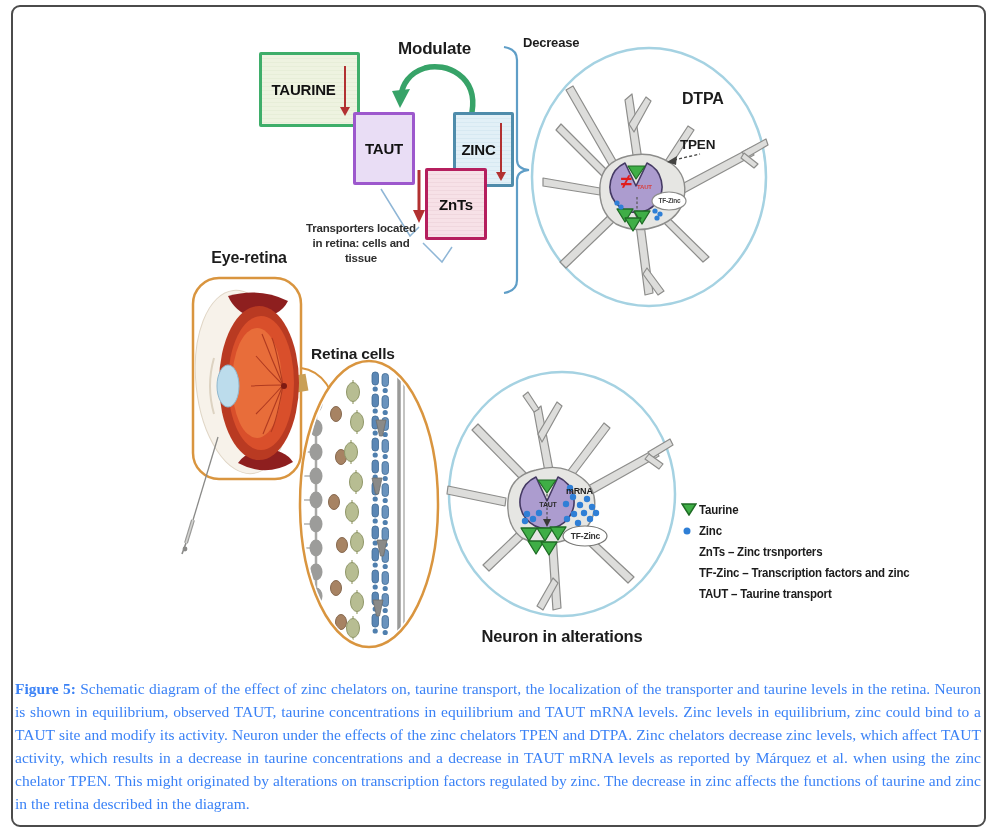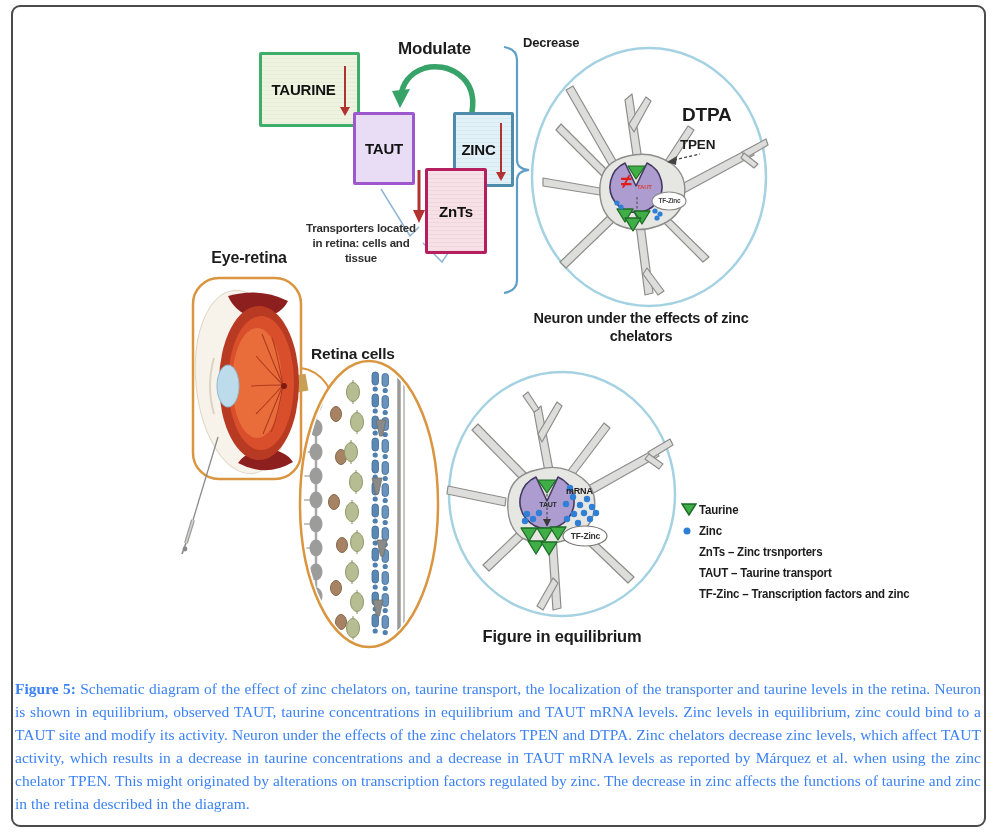--- a/index.html
+++ b/index.html
@@ -12,21 +12,21 @@
   .ctr{text-align:center;}
   
   .fbox{position:absolute;z-index:2;box-sizing:border-box;display:flex;align-items:center;
         justify-content:center;font-weight:bold;font-size:15px;color:#111;border-radius:2px;
         letter-spacing:-0.2px;}
   .b-taurine{left:259px;top:52px;width:101px;height:75px;border:3px solid #3fae6a;
         background:repeating-linear-gradient(180deg,#eef3e0 0 3px,#e7eed8 3px 4px);}
   .b-taut{left:353px;top:112px;width:62px;height:73px;border:3px solid #9d58cd;background:#e9ddf5;z-index:3;}
   .b-zinc{left:453px;top:112px;width:61px;height:75px;border:3px solid #4f8cab;
         background:repeating-linear-gradient(180deg,#e2f0f7 0 3px,#d7e9f2 3px 4px);}
-  .b-znts{left:425px;top:168px;width:62px;height:86px;border:3px solid #b51f5e;
+  .b-znts{left:425px;top:168px;width:62px;height:72px;border:3px solid #b51f5e;
         background:repeating-linear-gradient(180deg,#f7e1e7 0 3px,#f0d7de 3px 4px);z-index:4;}
   
   .rarrow{position:absolute;display:flex;flex-direction:column;align-items:center;z-index:5;}
   .rarrow .shaft{width:2.5px;background:#b23131;flex:1;}
   .rarrow .head{width:0;height:0;border-left:5.5px solid transparent;border-right:5.5px solid transparent;
         border-top:9px solid #b23131;}
   
   .legend{position:absolute;left:681px;top:499px;z-index:3;}
   .lrow{display:flex;align-items:center;height:21px;font-weight:bold;font-size:12.5px;color:#1c1c1c;}
   .lrow .sym{width:18px;display:flex;align-items:center;}
@@ -289,31 +289,30 @@
       </span>
   </div>
   <div class="fbox b-znts">
     <span>ZnTs</span>
   </div>
 
   <div class="lbl" style="left:398px;top:38px;font-size:17px">Modulate</div>
   <div class="lbl" style="left:523px;top:35px;font-size:13px">Decrease</div>
   <div class="lbl ctr" style="left:301px;top:221px;width:120px;font-size:11.5px;color:#2e2e2e;line-height:1.32">Transporters located in retina: cells and tissue</div>
 
-  <div class="lbl" style="left:682px;top:103px;font-size:19px">DTPA</div>
+  <div class="lbl" style="left:682px;top:89px;font-size:16px">DTPA</div>
   <div class="lbl" style="left:680px;top:137px;font-size:13.5px">TPEN</div>
   <div class="lbl" style="left:621px;top:169px;font-size:20px;color:#e11c1c">≠</div>
   <div class="lbl" style="left:637px;top:184px;font-size:6px;color:#d84040">TAUT</div>
   <div class="lbl ctr" style="left:653px;top:197px;width:33px;font-size:6.5px;color:#444">TF-Zinc</div>
-  <div class="lbl ctr" style="left:516px;top:310px;width:250px;font-size:14.5px;line-height:1.22">Neuron under the effects of zinc chelators</div>
 
   <div class="lbl" style="left:566px;top:486px;font-size:9px">mRNA</div>
   <div class="lbl ctr" style="left:536px;top:501px;width:24px;font-size:7px;color:#2b2b2b">TAUT</div>
   <div class="lbl ctr" style="left:564px;top:531px;width:43px;font-size:8.5px;color:#333">TF-Zinc</div>
-  <div class="lbl ctr" style="left:467px;top:626px;width:190px;font-size:16.5px">Figure in equilibrium</div>
+  <div class="lbl ctr" style="left:467px;top:626px;width:190px;font-size:16.5px">Neuron in alterations</div>
 
   <div class="lbl ctr" style="left:189px;top:248px;width:120px;font-size:16px">Eye-retina</div>
   <div class="lbl" style="left:311px;top:344px;font-size:15.5px">Retina cells</div>
 
   <div class="legend">
     <div class="lrow">
       <span class="sym">
         <svg width="16" height="13" viewBox="0 0 16 13">
             <polygon points="1,1 15,1 8,12" fill="#3fae46" stroke="#1e6b24" stroke-width="1.5"></polygon>
           </svg>
@@ -325,24 +324,24 @@
         <svg width="16" height="10" viewBox="0 0 16 10">
             <circle cx="6" cy="5" r="3.5" fill="#2f7fd6"></circle>
           </svg>
       </span>
       <span class="cond">Zinc</span>
     </div>
     <div class="lrow noicon">
       <span class="cond">ZnTs – Zinc trsnporters</span>
     </div>
     <div class="lrow noicon">
+      <span class="cond">TF-Zinc – Transcription factors and zinc</span>
+    </div>
+    <div class="lrow noicon">
       <span class="cond">TAUT – Taurine transport</span>
-    </div>
-    <div class="lrow noicon">
-      <span class="cond">TF-Zinc – Transcription factors and zinc</span>
     </div>
   </div>
 
   <div class="caption">
     <span class="figlab">Figure 5:</span>
     <span>Schematic diagram of the effect of zinc chelators on, taurine transport, the localization of the transporter and taurine levels in the retina. Neuron is shown in equilibrium, observed TAUT, taurine concentrations in equilibrium and TAUT mRNA levels. Zinc levels in equilibrium, zinc could bind to a TAUT site and modify its activity. Neuron under the effects of the zinc chelators TPEN and DTPA. Zinc chelators decrease zinc levels, which affect TAUT activity, which results in a decrease in taurine concentrations and a decrease in TAUT mRNA levels as reported by Márquez et al. when using the zinc chelator TPEN. This might originated by alterations on transcription factors regulated by zinc. The decrease in zinc affects the functions of taurine and zinc in the retina described in the diagram.</span>
   </div>
 </div>
 
 </body></html>

